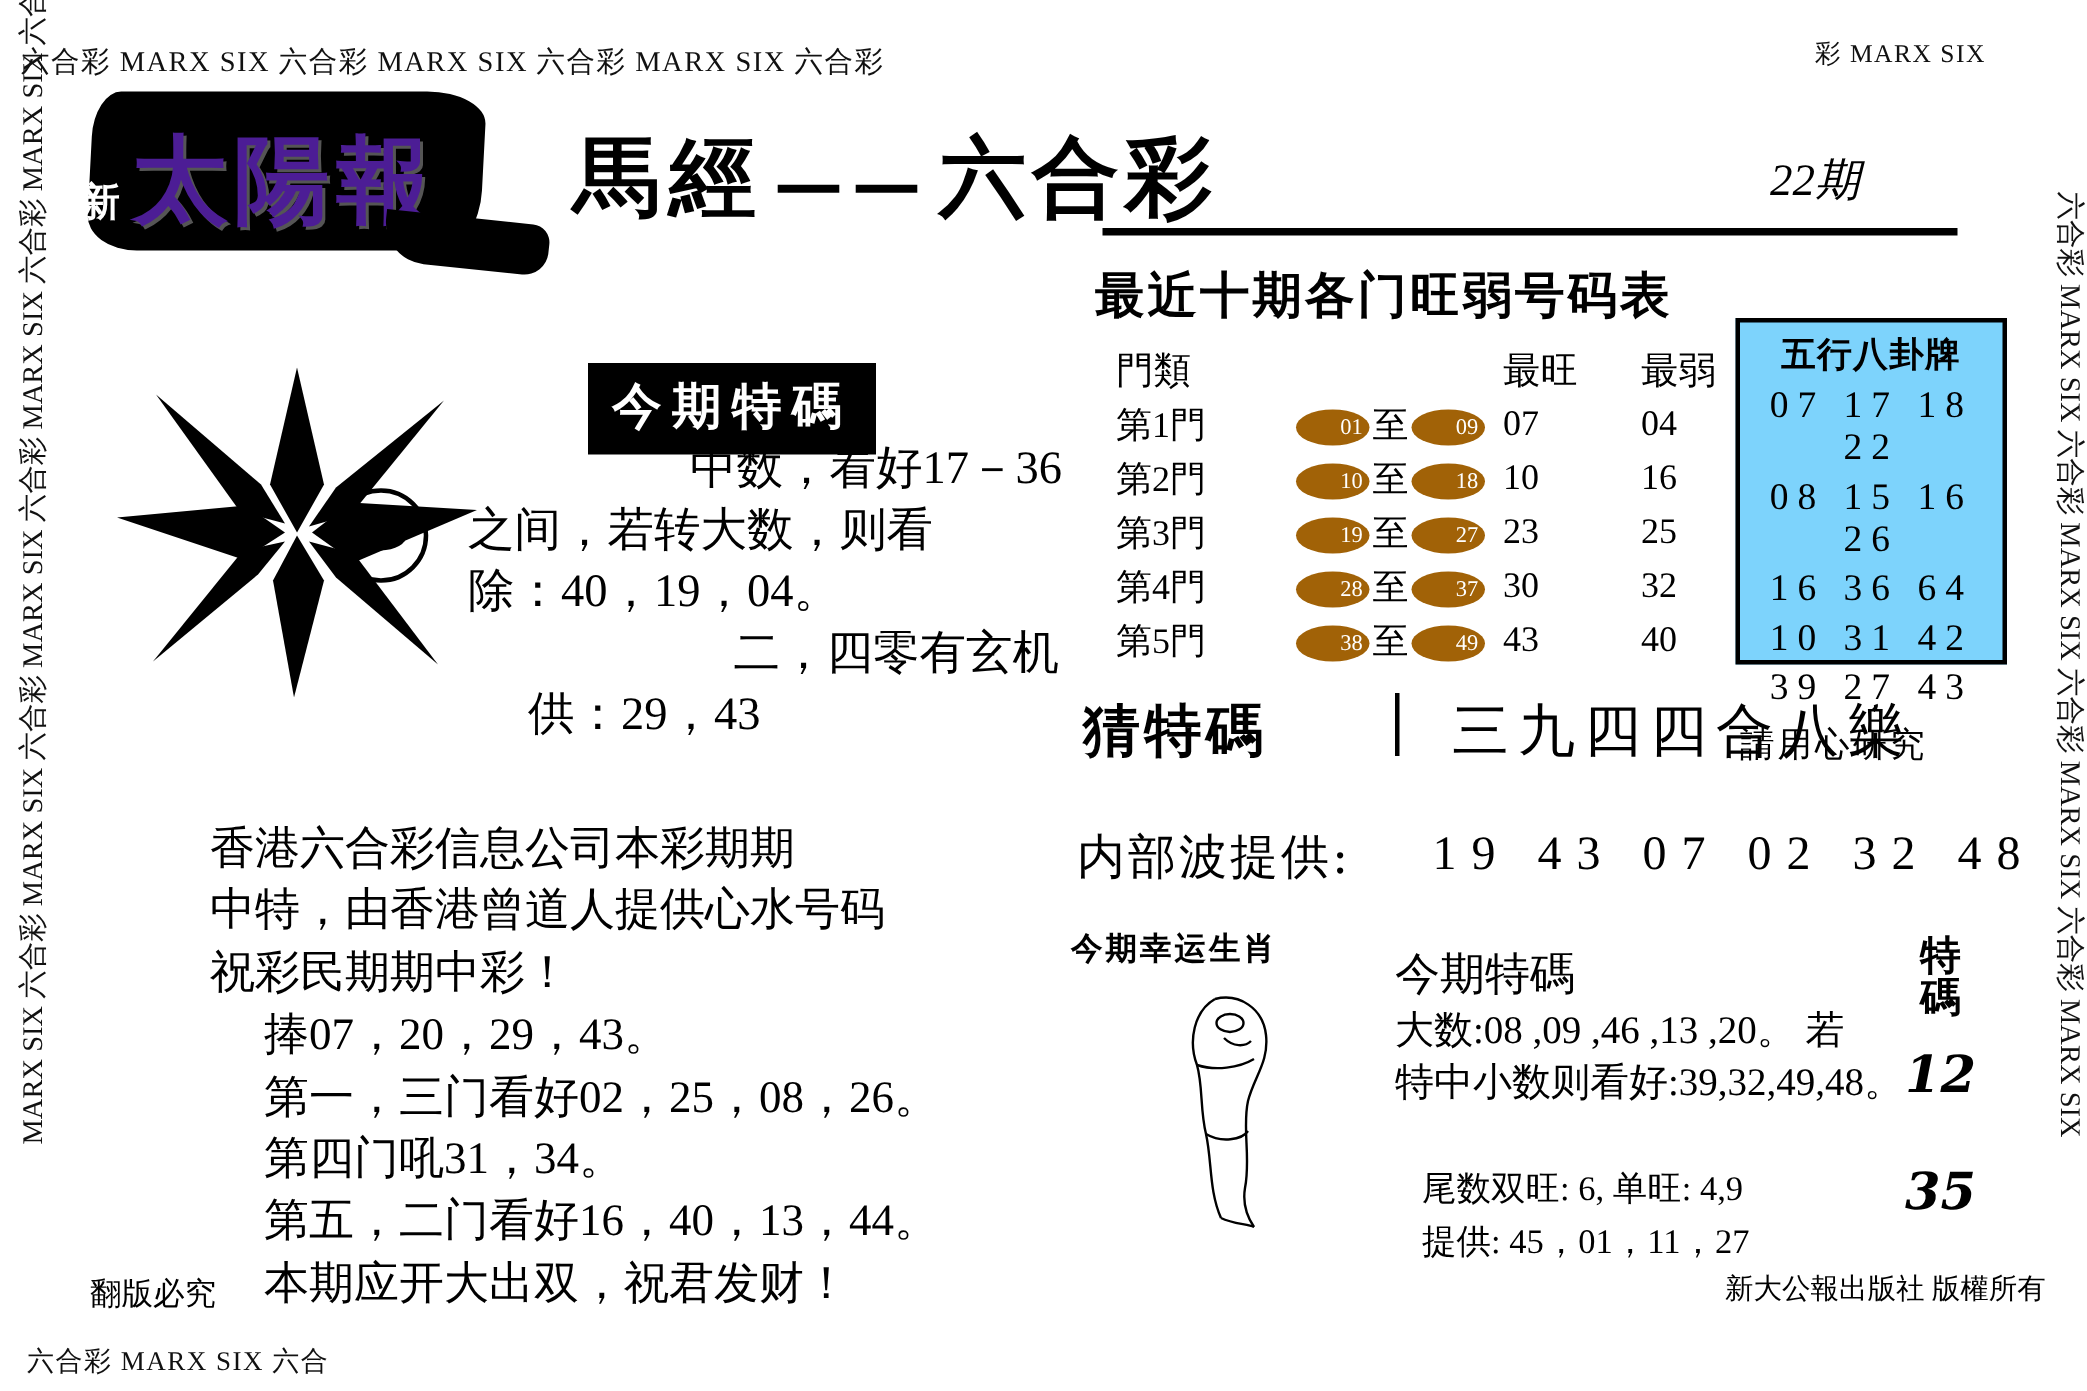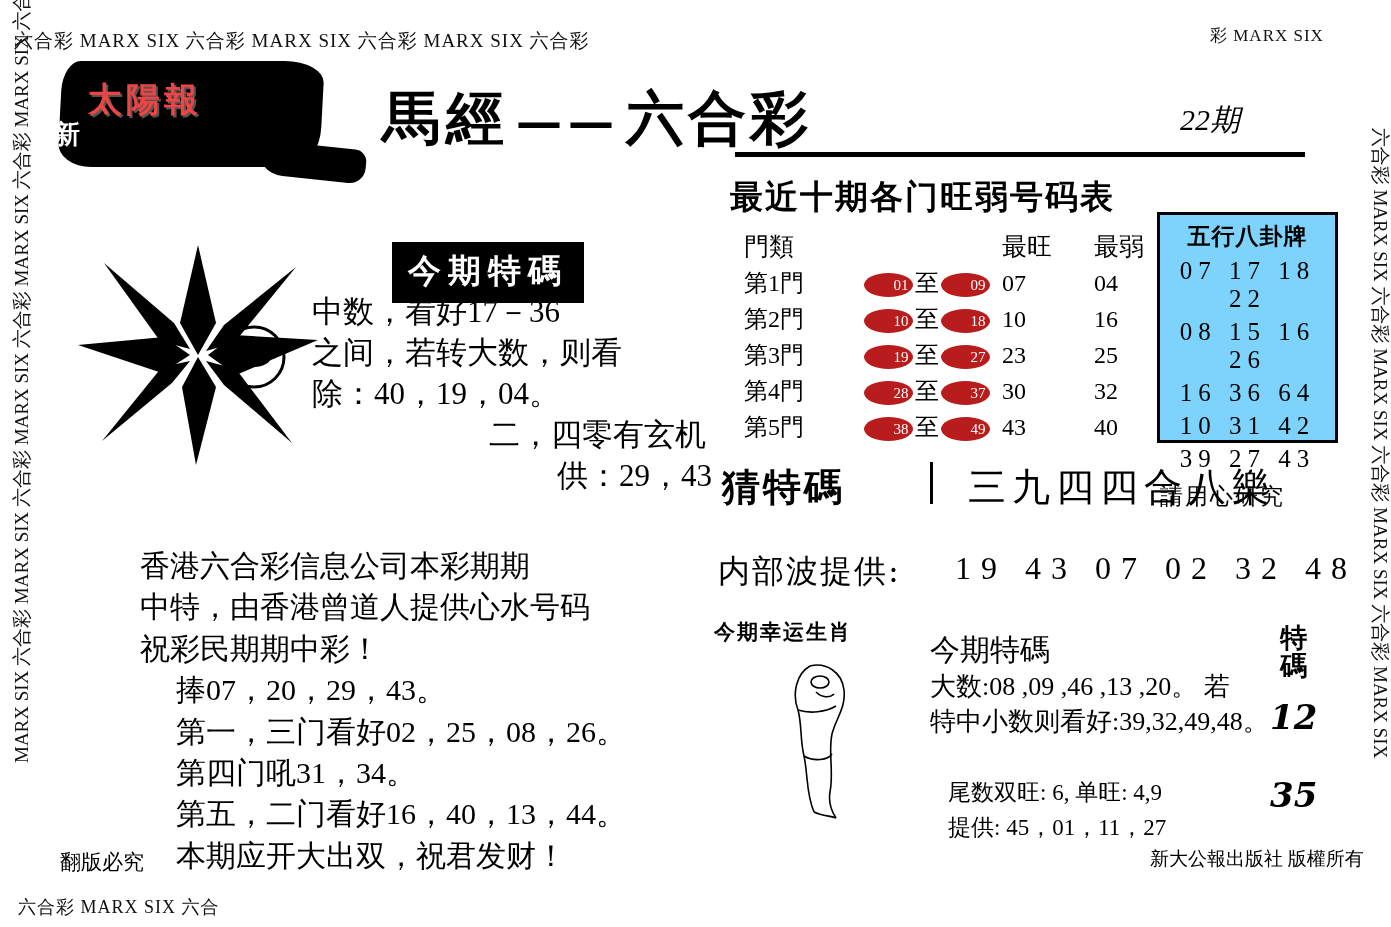--- a/index.html
+++ b/index.html
@@ -54,24 +54,24 @@
     position:absolute;left:60px;top:55px;width:270px;height:120px;
   }
   .masthead .blob{
     position:absolute;left:0;top:6px;width:262px;height:106px;
     background:#000;
     border-radius:18px 40px 26px 34px / 30px 22px 40px 24px;
     transform:skewX(-3deg);
   }
   .masthead .sun-title{
     position:absolute;left:28px;top:22px;
-    color:#ef4444;
+    color:#4c1d95;
     font-family:"DejaVu Serif","Liberation Serif",serif;
     font-weight:bold;
-    font-size:34px;
+    font-size:64px;
     letter-spacing:4px;
     text-shadow:2px 2px 0 #555;
   }
   .masthead .sun-small{
     position:absolute;left:-6px;top:62px;
     color:#fff;
     font-family:"DejaVu Serif",serif;
     font-weight:bold;
     font-size:26px;
   }
@@ -118,26 +118,26 @@
     font-size:33px;
     letter-spacing:7px;
   }
   .special-body{
     position:absolute;left:312px;top:292px;width:400px;
     font-family:"Liberation Serif","DejaVu Serif",serif;
     font-size:31px;
     line-height:1.32;
     text-align:left;
   }
-  .special-body .l1{display:block;text-align:left;padding-right:4px;}
+  .special-body .l1{display:block;text-align:right;padding-right:4px;}
   .special-body .l2{display:block;}
   .special-body .l3{display:block;}
   .special-body .l4{display:block;}
   .special-body .l5{display:block;text-align:right;padding-right:6px;}
-  .special-body .l6{display:block;text-align:right;padding-left:40px;}
+  .special-body .l6{display:block;text-align:left;padding-left:40px;}
 
   
   .left-para{
     position:absolute;left:140px;top:545px;width:580px;
     font-family:"Liberation Serif","DejaVu Serif",serif;
     font-size:30px;
     line-height:1.38;
   }
   .left-para .ind{display:block;padding-left:36px;}
 
@@ -171,21 +171,21 @@
   .grid th{font-size:25px;font-weight:normal;}
   .grid .c-cat{width:118px;}
   .grid .c-rng{width:128px;}
   .grid .c-n{width:86px;text-align:left;padding-left:10px;}
   .grid .c-n2{width:80px;text-align:left;padding-left:6px;}
   .grid .c-n3{width:80px;text-align:left;padding-left:30px;}
   .ball{
     display:inline-block;
     width:24px;height:24px;line-height:24px;
     border-radius:50%;
-    background:#b91c1c;color:#fff;
+    background:#a16207;color:#fff;
     font-size:15px;text-align:center;
     vertical-align:middle;
     margin:0 2px;
     padding-left:25px;
   }
 
   
   .bagua{
     position:absolute;left:1157px;top:212px;width:175px;height:225px;
     border:3px solid #000;

